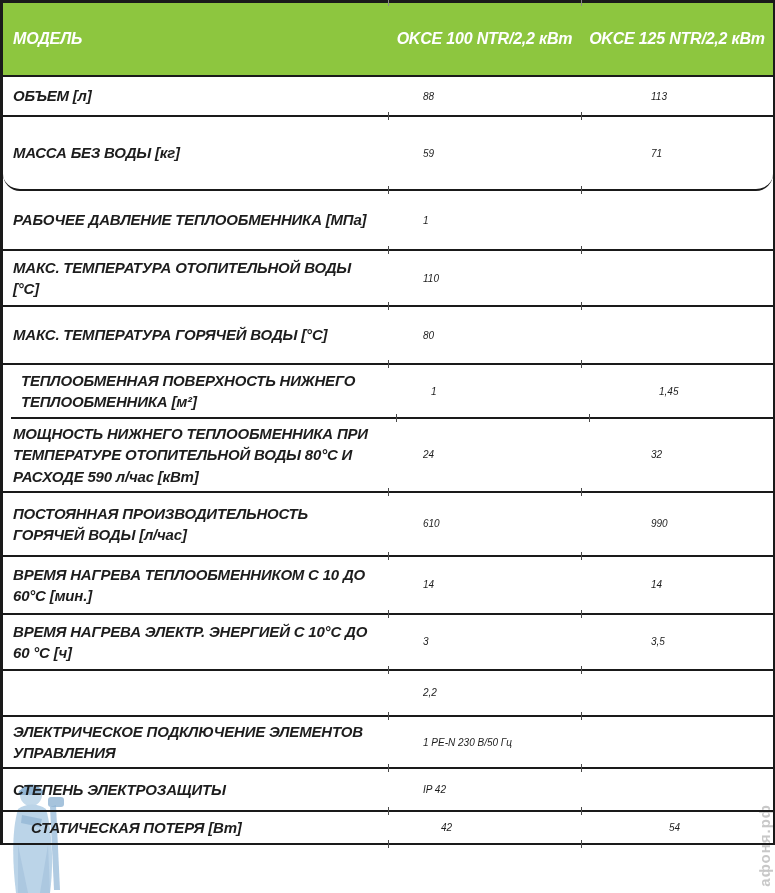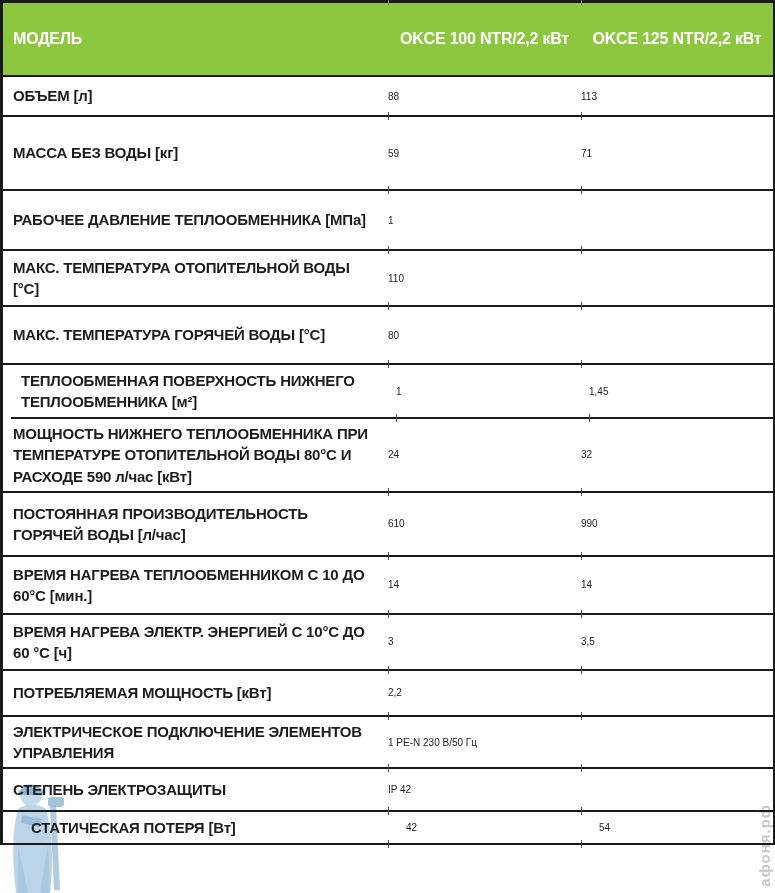--- a/index.html
+++ b/index.html
@@ -18,55 +18,57 @@
     position:absolute;right:2px;bottom:6px;z-index:0;
     writing-mode:vertical-rl;transform:rotate(180deg);
     color:#c8c8c8;font-size:15px;font-weight:bold;letter-spacing:1px;
   }
 
   .spec-table{
     position:absolute;left:0;top:0;width:775px;z-index:1;
     border-top:3px solid var(--line);
     border-left:3px solid var(--line);
     border-right:2px solid var(--line);
+    font-style:italic;
   }
   .hdr{
     position:relative;height:74px;background:var(--green);
     display:grid;grid-template-columns:385px 193px 1fr;align-items:center;
     border-bottom:2px solid var(--line);
     color:#fff;font-weight:bold;font-size:16px;letter-spacing:-0.2px;
   }
   .hdr .model{padding-left:10px;}
   .hdr .col{text-align:center;}
   
   .hdr::before,.hdr::after{content:"";position:absolute;top:-4px;width:1px;height:7px;background:#8a8a8a;}
   .hdr::before{left:385px;}
   .hdr::after{left:578px;}
 
   .row{
     position:relative;
     display:grid;grid-template-columns:385px 193px 1fr;align-items:center;
     border-bottom:2px solid var(--line);
     color:var(--text);
+    gap:35px;
   }
   
   .row::before,.row::after{content:"";position:absolute;bottom:-5px;width:1px;height:8px;background:#4a4a4a;}
   .row::before{left:385px;}
   .row::after{left:578px;}
 
   .label-cell{
     padding:4px 18px 4px 10px;font-weight:bold;font-size:15px;
     letter-spacing:-0.2px;line-height:1.42;
   }
   .value-cell{text-align:left;font-size:10px;}
   .value-cell.merged{grid-column:2 / 4;}
 
   
   .row:nth-child(1){min-height:40px;}
-  .row:nth-child(2){min-height:74px;}
+  .row:nth-child(2){min-height:74px;border-radius:17px;}
   .row:nth-child(3){min-height:60px;}
   .row:nth-child(4){min-height:56px;}
   .row:nth-child(5){min-height:58px;}
   .row:nth-child(6){min-height:54px;margin-left:8px;}
   .row:nth-child(7){min-height:56px;}
   .row:nth-child(8){min-height:64px;}
   .row:nth-child(9){min-height:58px;}
   .row:nth-child(10){min-height:56px;}
   .row:nth-child(11){min-height:46px;}
   .row:nth-child(12){min-height:37px;}
@@ -142,21 +144,20 @@
           <div class="label-cell">ВРЕМЯ НАГРЕВА ТЕПЛООБМЕННИКОМ С 10 ДО 60°С [мин.]</div>
           <div class="value-cell">14</div>
           <div class="value-cell">14</div>
         </div>
         <div class="row">
           <div class="label-cell">ВРЕМЯ НАГРЕВА ЭЛЕКТР. ЭНЕРГИЕЙ С 10°С ДО 60 °С [ч]</div>
           <div class="value-cell">3</div>
           <div class="value-cell">3,5</div>
         </div>
         <div class="row">
-          <div class="label-cell">ПОТРЕБЛЯЕМАЯ МОЩНОСТЬ [кВт]</div>
           <div class="value-cell merged">2,2</div>
         </div>
         <div class="row">
           <div class="label-cell">ЭЛЕКТРИЧЕСКОЕ ПОДКЛЮЧЕНИЕ ЭЛЕМЕНТОВ УПРАВЛЕНИЯ</div>
           <div class="value-cell merged">1 PE-N 230 В/50 Гц</div>
         </div>
         <div class="row">
           <div class="label-cell">СТЕПЕНЬ ЭЛЕКТРОЗАЩИТЫ</div>
           <div class="value-cell merged">IP 42</div>
         </div>

